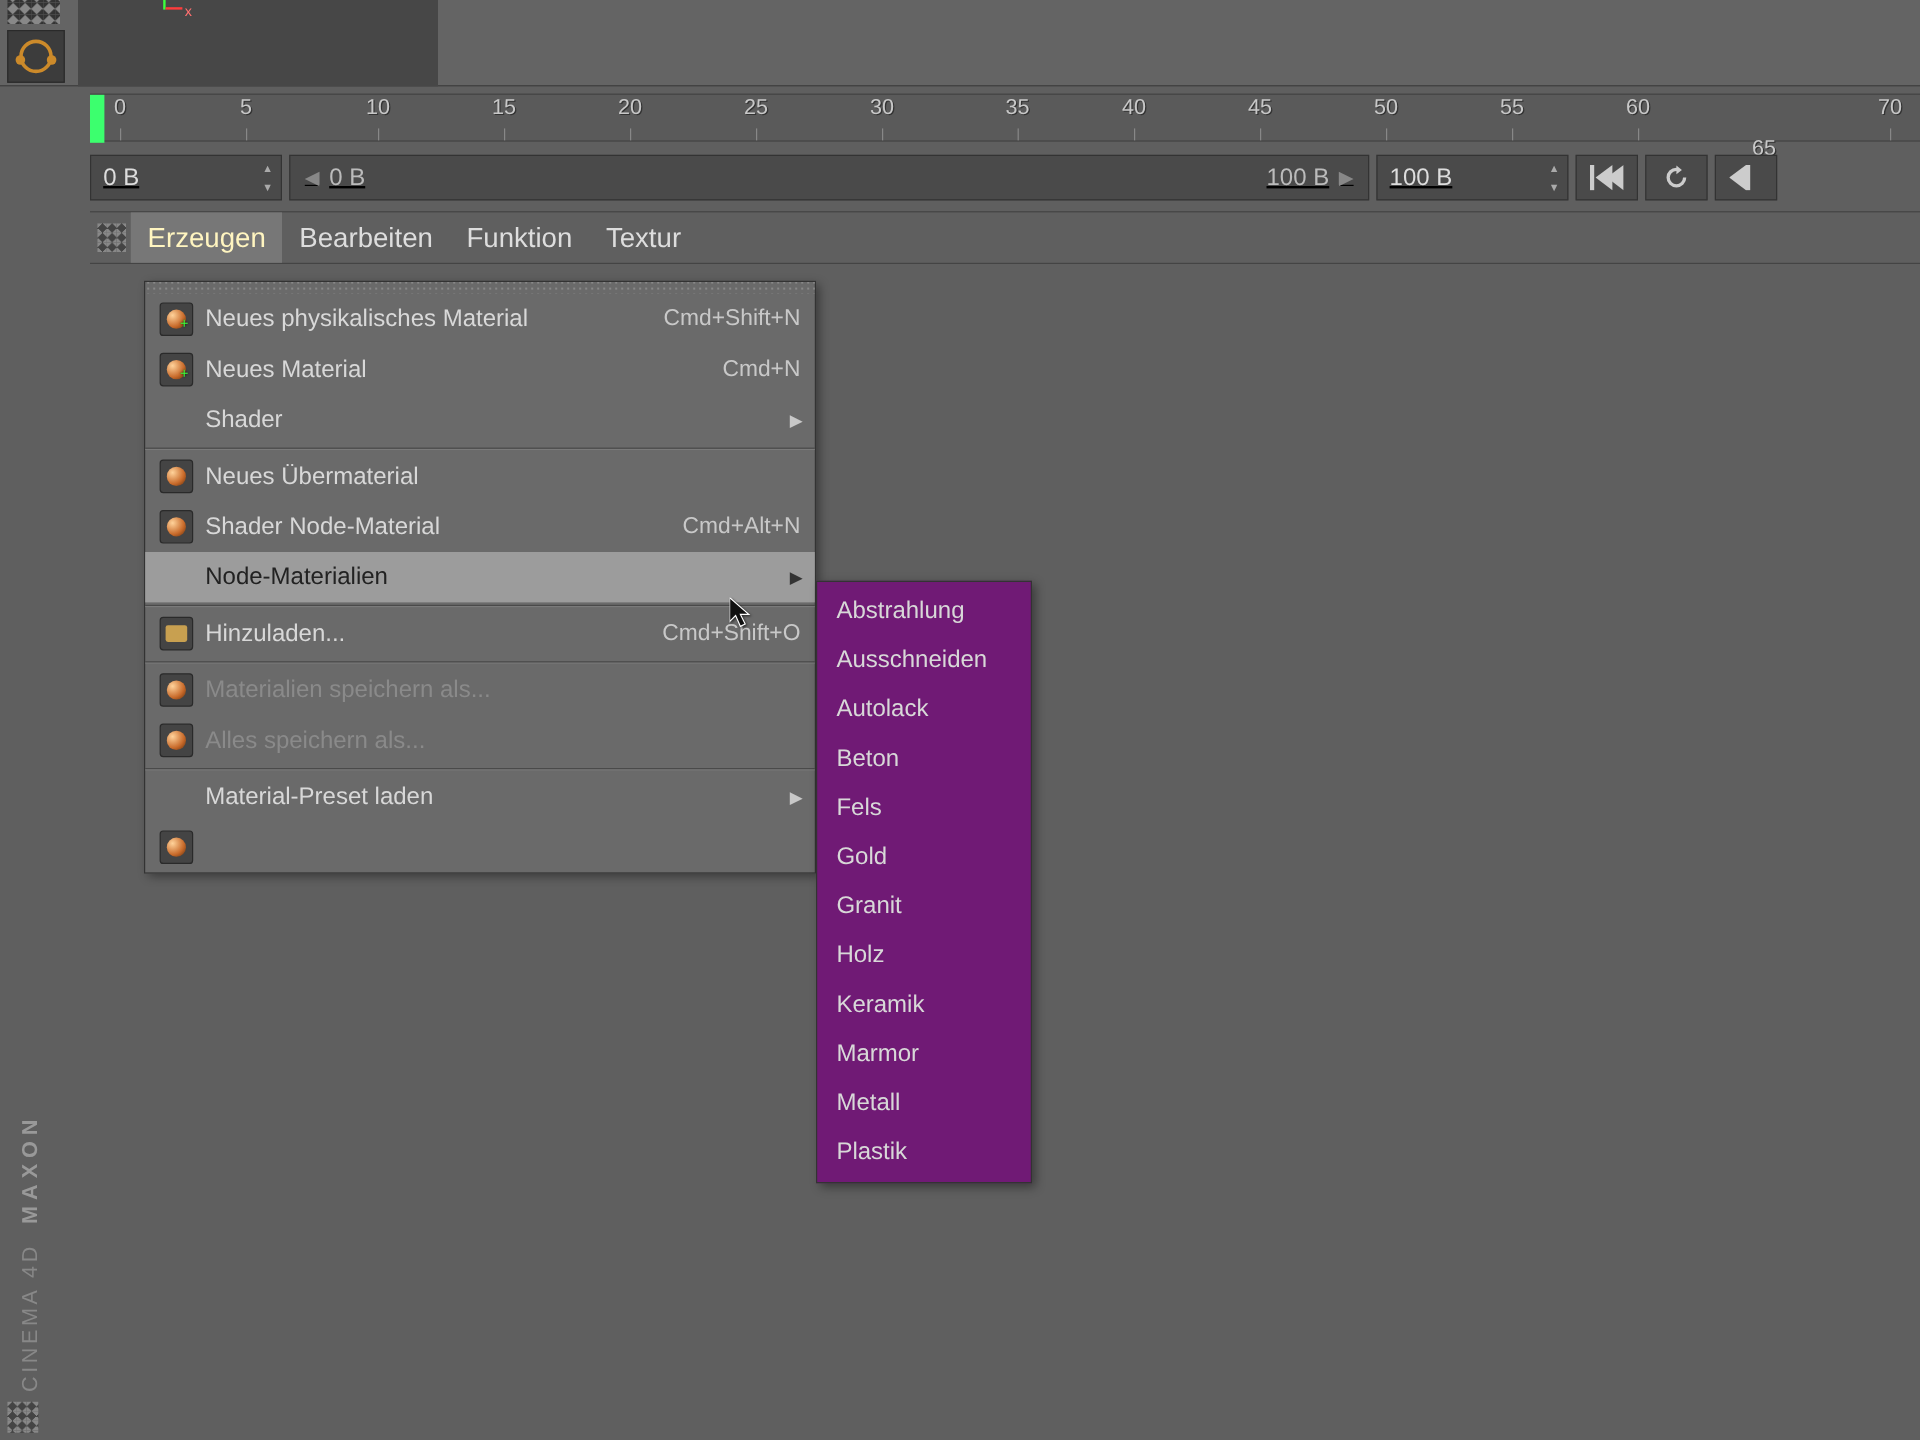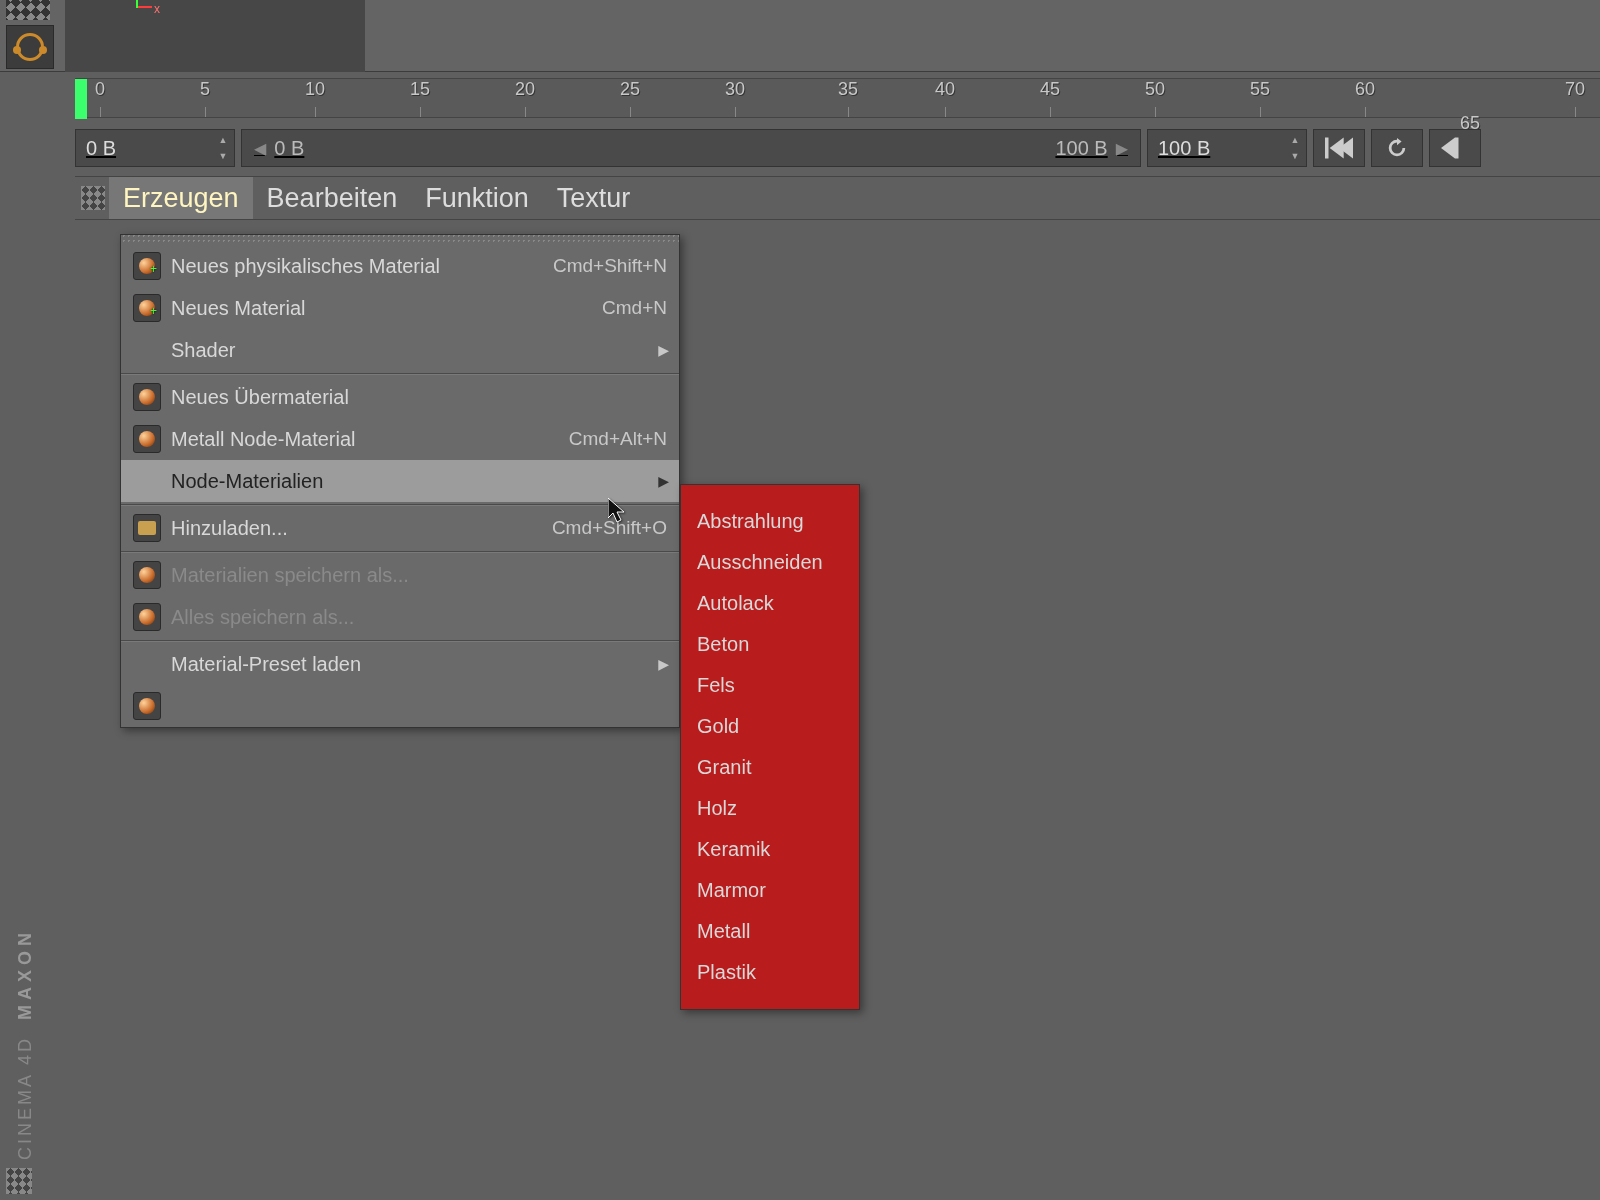--- a/index.html
+++ b/index.html
@@ -36,42 +36,42 @@
 .slider-field .arrow-l,.slider-field .arrow-r{color:#888;font-size:16px;padding:0 4px;}
 .slider-field .val-l{margin-left:4px;}
 .slider-field .val-r{margin-left:auto;margin-right:4px;}
 .transport-btn   { width:52px; height:38px; background:#4a4a4a; border:1px solid #333; display:flex; align-items:center; justify-content:center; color:#ccc; }
 .transport-btn svg{width:28px;height:22px;fill:#ccc;}
 
 
 .menubar   { position:absolute; left:75px; right:0; top:176px; height:44px; background:#5f5f5f; border-top:1px solid #444; border-bottom:1px solid #444; display:flex; align-items:center; }
 .menu-ico  { width:32px; height:32px; margin-left:2px; display:flex; align-items:center; justify-content:center; }
 .menu-ico div{width:24px;height:24px;background-image:linear-gradient(45deg,#888 25%,transparent 25%),linear-gradient(-45deg,#888 25%,transparent 25%),linear-gradient(45deg,transparent 75%,#888 75%),linear-gradient(-45deg,transparent 75%,#888 75%);background-size:8px 8px;background-color:#444;}
-.menu-item { padding:0 14px; height:100%; display:flex; align-items:center; font-size:27px; color:#ddd; }
+.menu-item { padding:0 14px; height:100%; display:flex; align-items:center; font-size:23px; color:#ddd; }
 .menu-item.active{ background:#777; color:#fff5c0; }
 
 
 .dropdown   { position:absolute; left:120px; top:234px; width:560px; background:#6a6a6a; border:1px solid #333; box-shadow:3px 3px 8px rgba(0,0,0,.4); }
 .dd-grip    { height:10px; background-image:radial-gradient(#888 1px,transparent 1px); background-size:5px 5px; background-position:0 3px; }
 .dd-row     { display:flex; align-items:center; height:42px; padding:0 12px; font-size:20px; color:#d8d8d8; position:relative; }
 .dd-row.disabled{ color:#8a8a8a; }
 .dd-row.hover   { background:#9c9c9c; color:#222; }
 .dd-row .ico    { width:28px; height:28px; margin-right:10px; background:#444; border:1px solid #2a2a2a; border-radius:3px; display:flex; align-items:center; justify-content:center; flex-shrink:0;}
 .dd-row .ico.blank{background:transparent;border:none;}
 .dd-row .ico .ball{width:16px;height:16px;border-radius:50%;background:radial-gradient(circle at 30% 30%,#ffd29a,#c86a2a 60%,#5a2a0a);position:relative;}
 .dd-row .ico .plus{position:absolute;right:-2px;bottom:-2px;font-size:12px;color:#3cff3c;text-shadow:0 0 2px #000;}
 .dd-row .ico .folder{width:18px;height:14px;background:#c8a050;border-radius:2px;}
 .dd-row .lbl    { flex:1; }
 .dd-row .short  { color:#c8c8c8; font-size:19px; }
 .dd-row .arrow  { position:absolute; right:10px; font-size:14px; color:#c8c8c8; }
 .dd-row.hover .arrow{color:#333;}
 .dd-sep    { height:1px; background:#4a4a4a; margin:2px 0; box-shadow:0 1px 0 #7a7a7a; }
 
 
-.submenu   { position:absolute; left:680px; top:484px; width:180px; background:#b91c1c; border:1px solid #333; box-shadow:3px 3px 8px rgba(0,0,0,.4); padding:16px 0; }
+.submenu   { position:absolute; left:680px; top:484px; width:180px; background:#701a75; border:1px solid #333; box-shadow:3px 3px 8px rgba(0,0,0,.4); padding:4px 0; }
 .sub-item  { height:41px; display:flex; align-items:center; padding:0 16px; font-size:20px; color:#d8d8d8; }
 
 
 .cursor    { position:absolute; left:608px; top:498px; width:20px; height:26px; pointer-events:none; z-index:999; }
 .cursor svg{ width:100%; height:100%; filter:drop-shadow(1px 1px 1px rgba(0,0,0,.6)); }
 
 
 .brand     { position:absolute; left:36px; bottom:40px; transform:rotate(-90deg); transform-origin:left bottom; color:#888; font-size:18px; letter-spacing:3px; white-space:nowrap; }
 .brand b   { color:#999; font-weight:bold; letter-spacing:5px; }
 
@@ -199,21 +199,21 @@
       <div class="dd-row">
         <div class="ico">
           <div class="ball"></div>
         </div>
         <span class="lbl">Neues Übermaterial</span>
       </div>
       <div class="dd-row">
         <div class="ico">
           <div class="ball"></div>
         </div>
-        <span class="lbl">Metall Node-Material</span>
+        <span class="lbl">Shader Node-Material</span>
         <span class="short">Cmd+Alt+N</span>
       </div>
       <div class="dd-row hover">
         <div class="ico blank"></div>
         <span class="lbl">Node-Materialien</span>
         <span class="arrow">▶</span>
       </div>
       <div class="dd-sep"></div>
       <div class="dd-row">
         <div class="ico">

